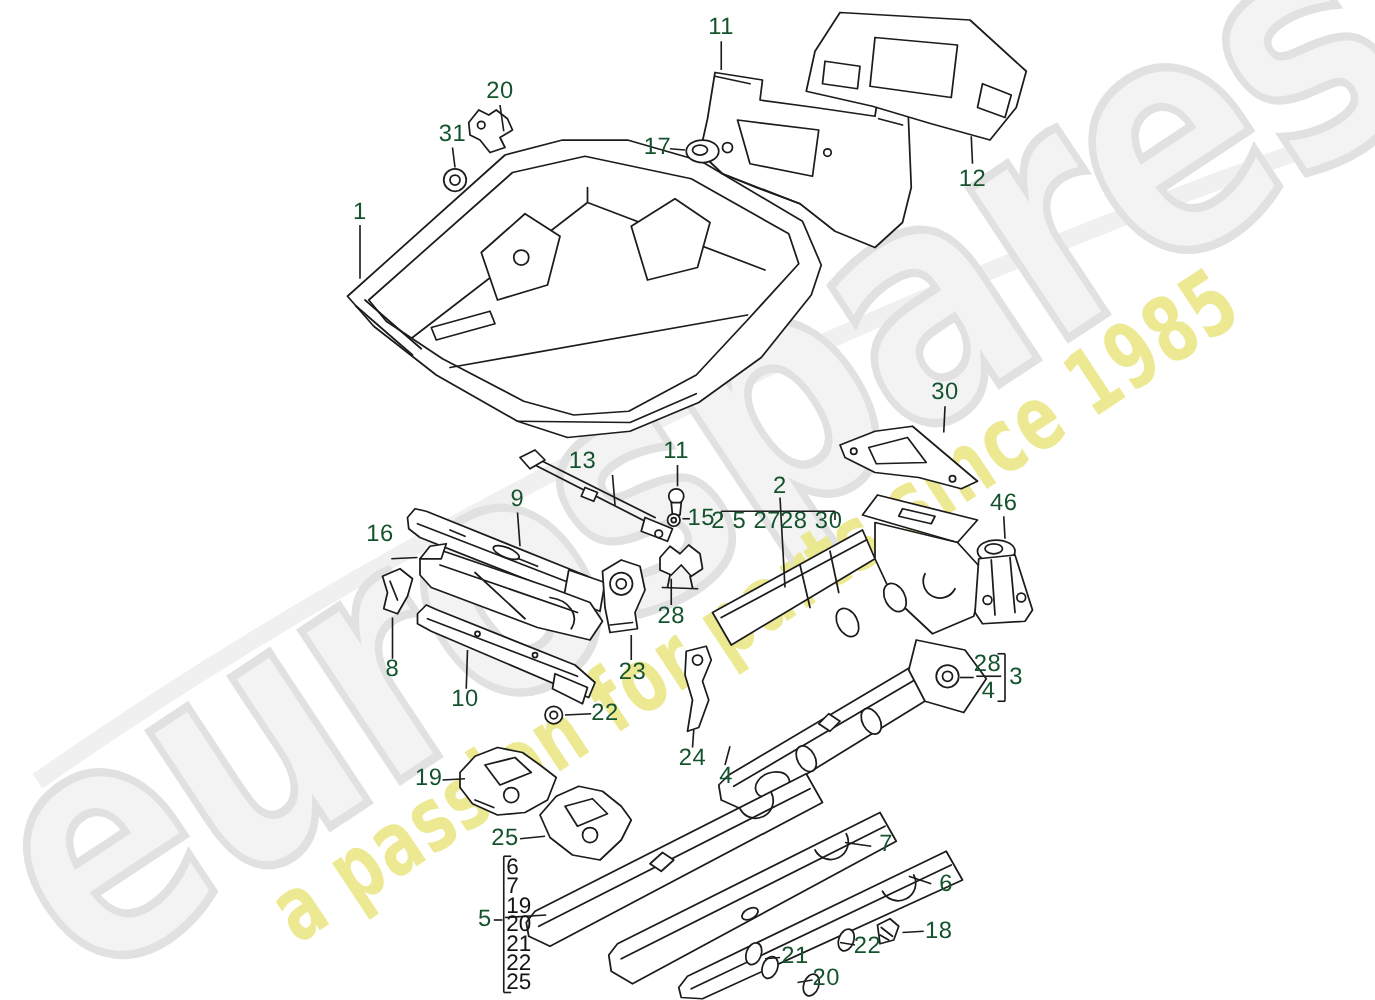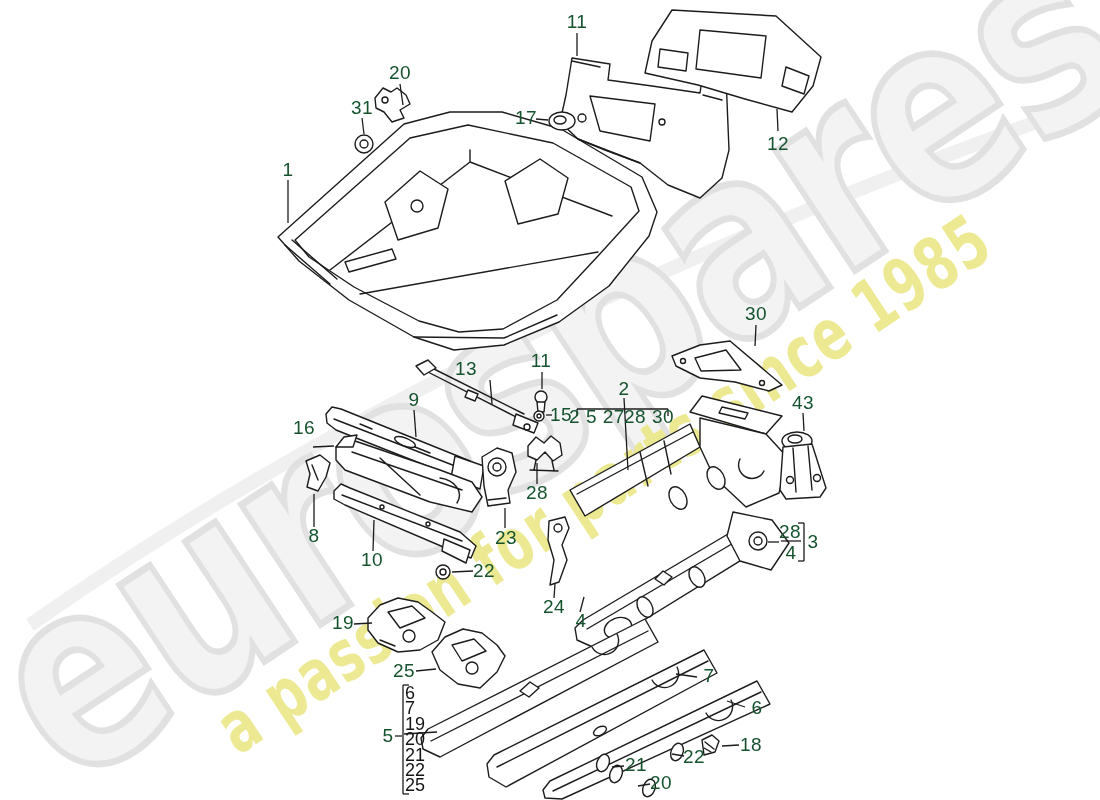--- a/index.html
+++ b/index.html
@@ -282,21 +282,21 @@
   <div class="lab" style="left:649px;top:417px">28 30</div>
   <div class="lab" style="left:414px;top:400px">9</div>
   <div class="lab" style="left:304px;top:428px">16</div>
   <div class="lab" style="left:314px;top:536px">8</div>
   <div class="lab" style="left:372px;top:560px">10</div>
   <div class="lab" style="left:484px;top:571px">22</div>
   <div class="lab" style="left:506px;top:538px">23</div>
   <div class="lab" style="left:537px;top:493px">28</div>
   <div class="lab" style="left:554px;top:607px">24</div>
   <div class="lab" style="left:581px;top:621px">4</div>
-  <div class="lab" style="left:803px;top:403px">43</div>
+  <div class="lab" style="left:803px;top:403px">46</div>
   <div class="lab" style="left:790px;top:532px">28</div>
   <div class="lab" style="left:791px;top:553px">4</div>
   <div class="lab" style="left:813px;top:542px">3</div>
   <div class="lab" style="left:343px;top:623px">19</div>
   <div class="lab" style="left:404px;top:671px">25</div>
   <div class="lab" style="left:388px;top:736px">5</div>
   <div class="lab" style="left:709px;top:676px">7</div>
   <div class="lab" style="left:757px;top:708px">6</div>
   <div class="lab" style="left:751px;top:745px">18</div>
   <div class="lab" style="left:694px;top:757px">22</div>

